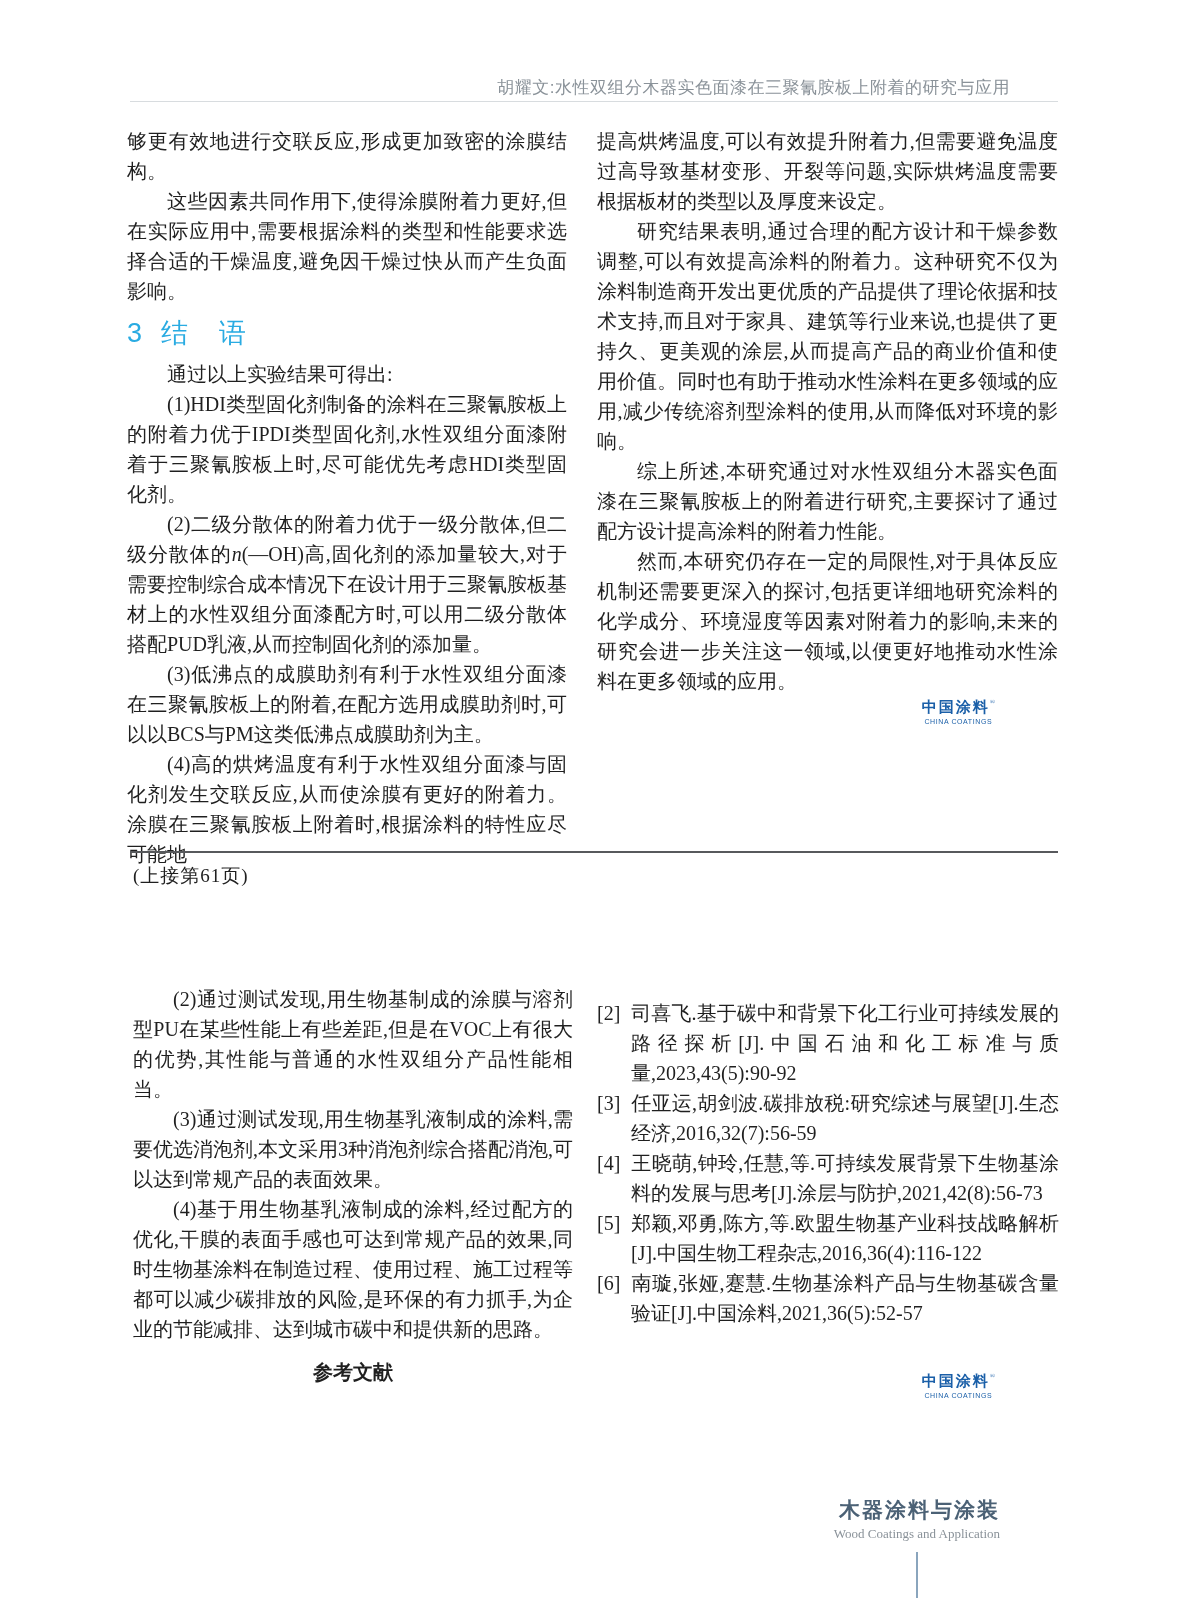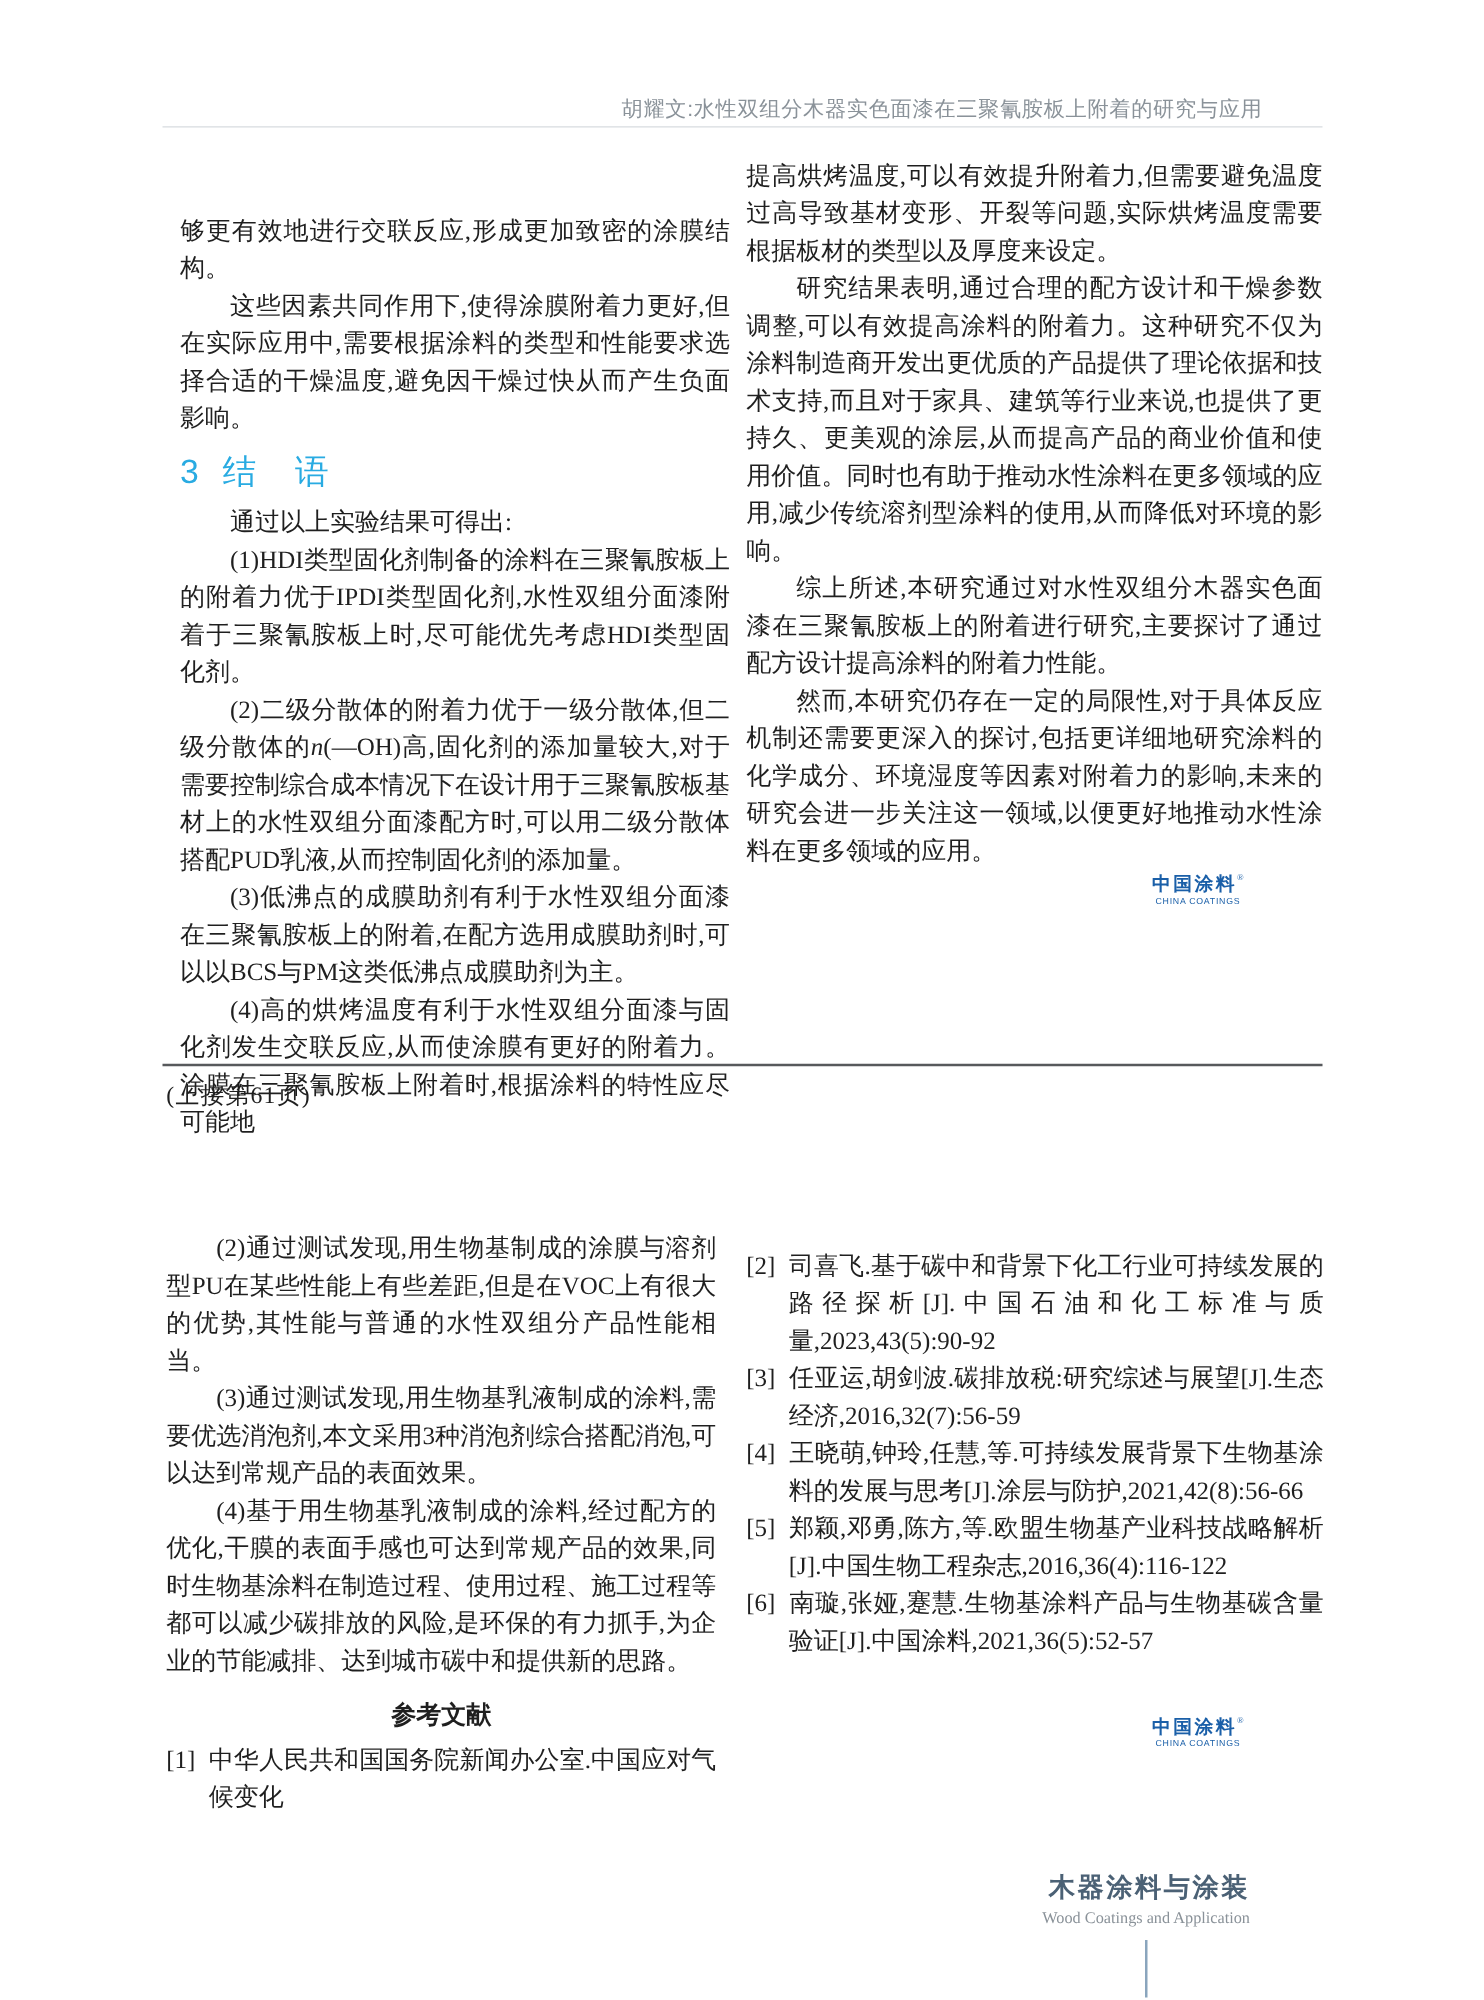--- a/index.html
+++ b/index.html
@@ -34,21 +34,21 @@
 
   
   .col {
     position: absolute;
     font-size: 20px;
     line-height: 30px;
     text-align: justify;
   }
   .col p { margin: 0; text-indent: 2em; }
   .col p.no-indent { text-indent: 0; }
-  .col-left-top  { left: 144px; top: 126px; width: 440px; margin-top: 44px; }
+  .col-left-top  { left: 127px; top: 126px; width: 440px; }
   .col-right-top { left: 597px; top: 126px; width: 461px; }
   .col-left-bottom  { left: 133px; top: 984px; width: 440px; }
   .col-right-bottom { left: 597px; top: 998px; width: 462px; }
 
   .section-heading {
     font-family: "Liberation Sans", "DejaVu Sans", sans-serif;
     font-weight: normal;
     font-size: 27px;
     line-height: 34px;
     color: var(--accent_blue, #29abe2);
@@ -168,27 +168,26 @@
   </div>
 
   <div class="section-divider"></div>
   <div class="continued-note">(上接第61页)</div>
 
   <section class="col col-left-bottom">
     <p>(2)通过测试发现,用生物基制成的涂膜与溶剂型PU在某些性能上有些差距,但是在VOC上有很大的优势,其性能与普通的水性双组分产品性能相当。</p>
     <p>(3)通过测试发现,用生物基乳液制成的涂料,需要优选消泡剂,本文采用3种消泡剂综合搭配消泡,可以达到常规产品的表面效果。</p>
     <p>(4)基于用生物基乳液制成的涂料,经过配方的优化,干膜的表面手感也可达到常规产品的效果,同时生物基涂料在制造过程、使用过程、施工过程等都可以减少碳排放的风险,是环保的有力抓手,为企业的节能减排、达到城市碳中和提供新的思路。</p>
     <h3 class="ref-heading">参考文献</h3>
-    <div class="ref"><span class="ref-marker">[1]</span><span>中华人民共和国国务院新闻办公室.中国应对气候变化</span></div>
   </section>
 
   <section class="col col-right-bottom">
     <div class="ref"><span class="ref-marker">[2]</span><span>司喜飞.基于碳中和背景下化工行业可持续发展的路径探析[J].中国石油和化工标准与质量,2023,43(5):90-92</span></div>
     <div class="ref"><span class="ref-marker">[3]</span><span>任亚运,胡剑波.碳排放税:研究综述与展望[J].生态经济,2016,32(7):56-59</span></div>
-    <div class="ref"><span class="ref-marker">[4]</span><span>王晓萌,钟玲,任慧,等.可持续发展背景下生物基涂料的发展与思考[J].涂层与防护,2021,42(8):56-66</span></div>
+    <div class="ref"><span class="ref-marker">[4]</span><span>王晓萌,钟玲,任慧,等.可持续发展背景下生物基涂料的发展与思考[J].涂层与防护,2021,42(8):56-73</span></div>
     <div class="ref"><span class="ref-marker">[5]</span><span>郑颖,邓勇,陈方,等.欧盟生物基产业科技战略解析[J].中国生物工程杂志,2016,36(4):116-122</span></div>
     <div class="ref"><span class="ref-marker">[6]</span><span>南璇,张娅,蹇慧.生物基涂料产品与生物基碳含量验证[J].中国涂料,2021,36(5):52-57</span></div>
   </section>
 
   <div class="logo logo-bottom">
     <div><span class="logo-cn">中国涂料</span><span class="logo-mark">®</span></div>
     <div class="logo-en">CHINA COATINGS</div>
   </div>
 
   <footer class="footer">

